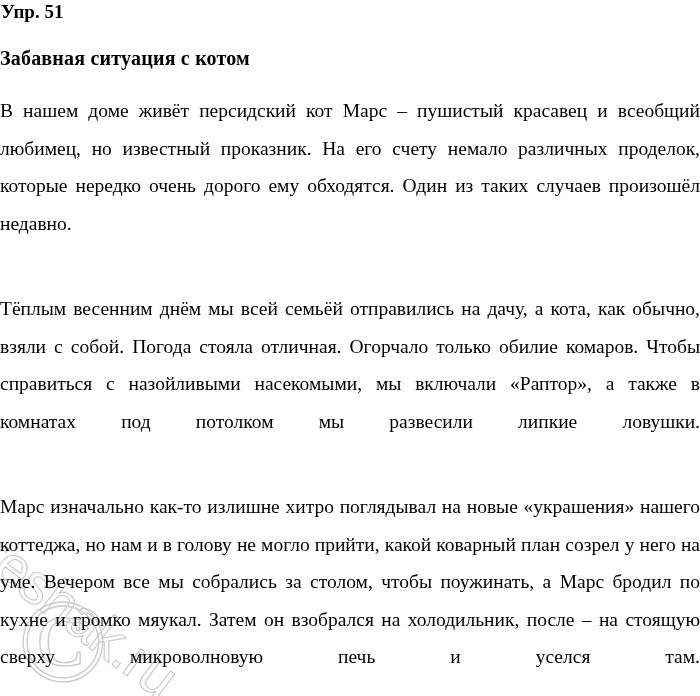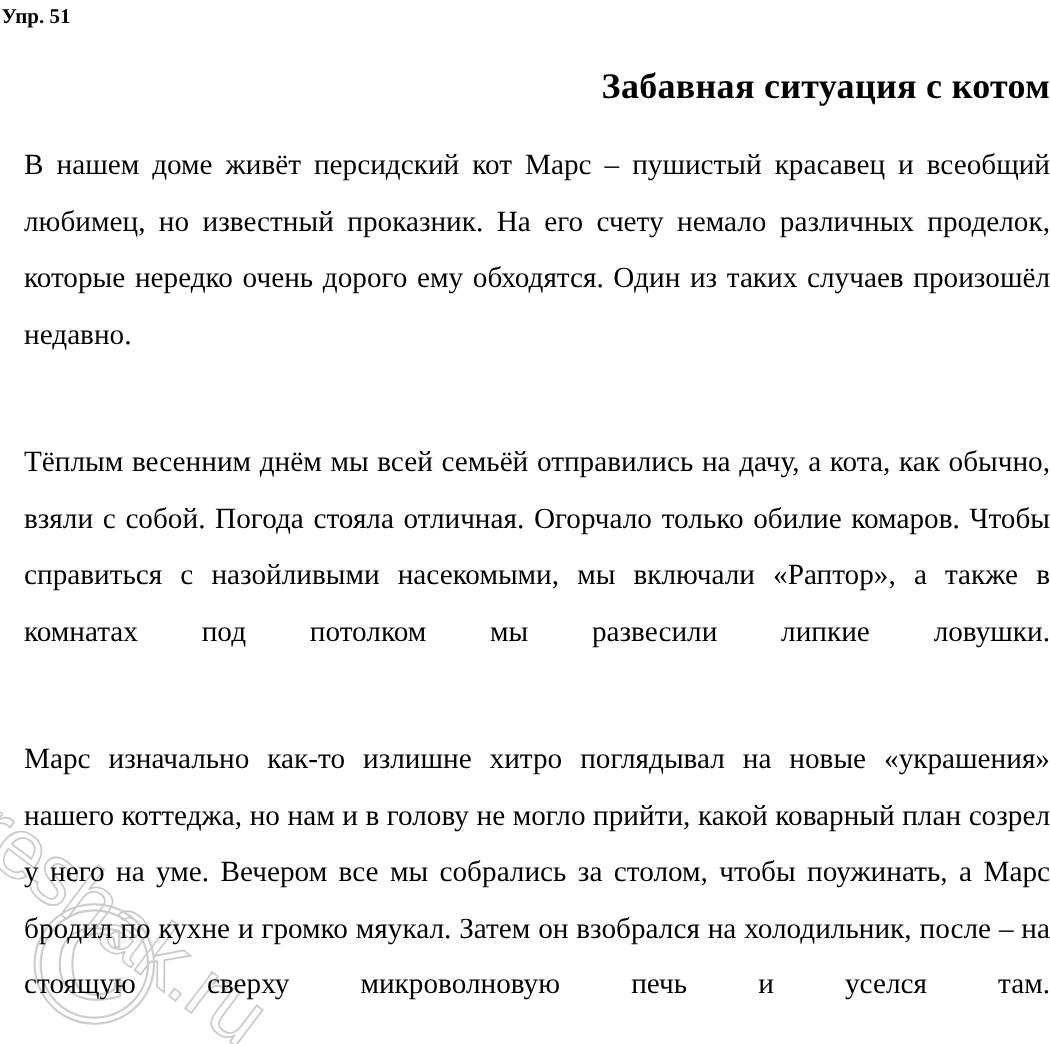--- a/index.html
+++ b/index.html
@@ -68,52 +68,52 @@
 
   .page-header {
     display: flex;
     justify-content: space-between;
     align-items: baseline;
     padding: 0;
     height: 26px;
   }
 
   .exercise-number {
-    font-size: 14px;
+    font-size: 19px;
     font-weight: bold;
     line-height: 24px;
     padding-left: 1px;
   }
 
   .copyright {
     font-size: 19px;
     font-weight: normal;
     line-height: 24px;
     padding-right: 2px;
   }
 
   .doc-title {
-    text-align: right;
-    font-size: 24px;
+    text-align: left;
+    font-size: 20px;
     font-weight: bold;
     margin: 20px 0 0 0;
     line-height: 24px;
     letter-spacing: 0.2px;
   }
 
   .body-text {
     margin-top: 22px;
   }
 
   .body-text p {
     text-align: justify;
     text-justify: inter-word;
     font-size: 19.5px;
     line-height: 37.6px;
-    margin: 0 0 10px 16px;
+    margin: 0 0 10px 0;
     padding: 0;
     text-indent: 0;
     hyphens: none;
   }
 
   .body-text p:last-child {
     margin-bottom: 0;
   }
 
   

